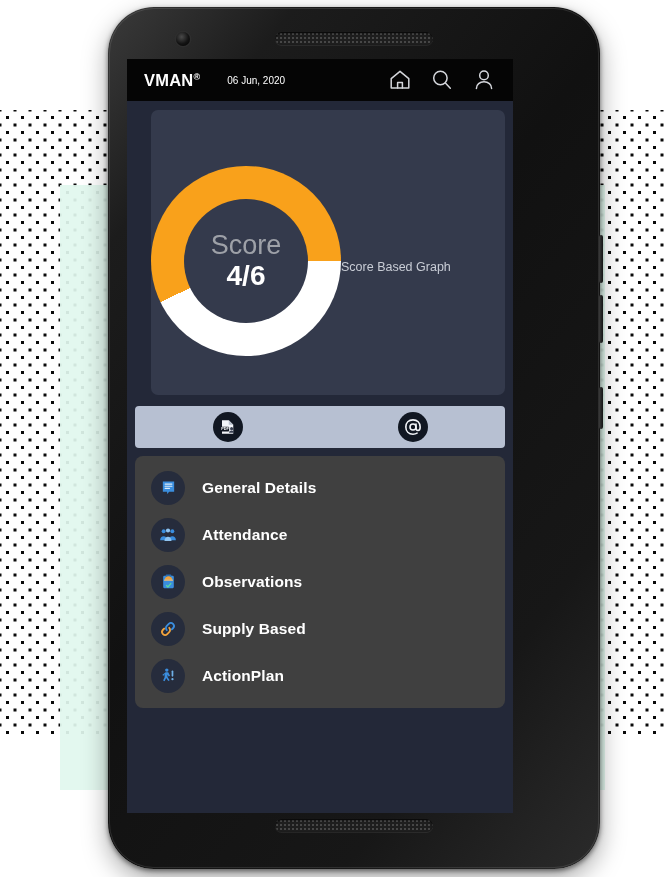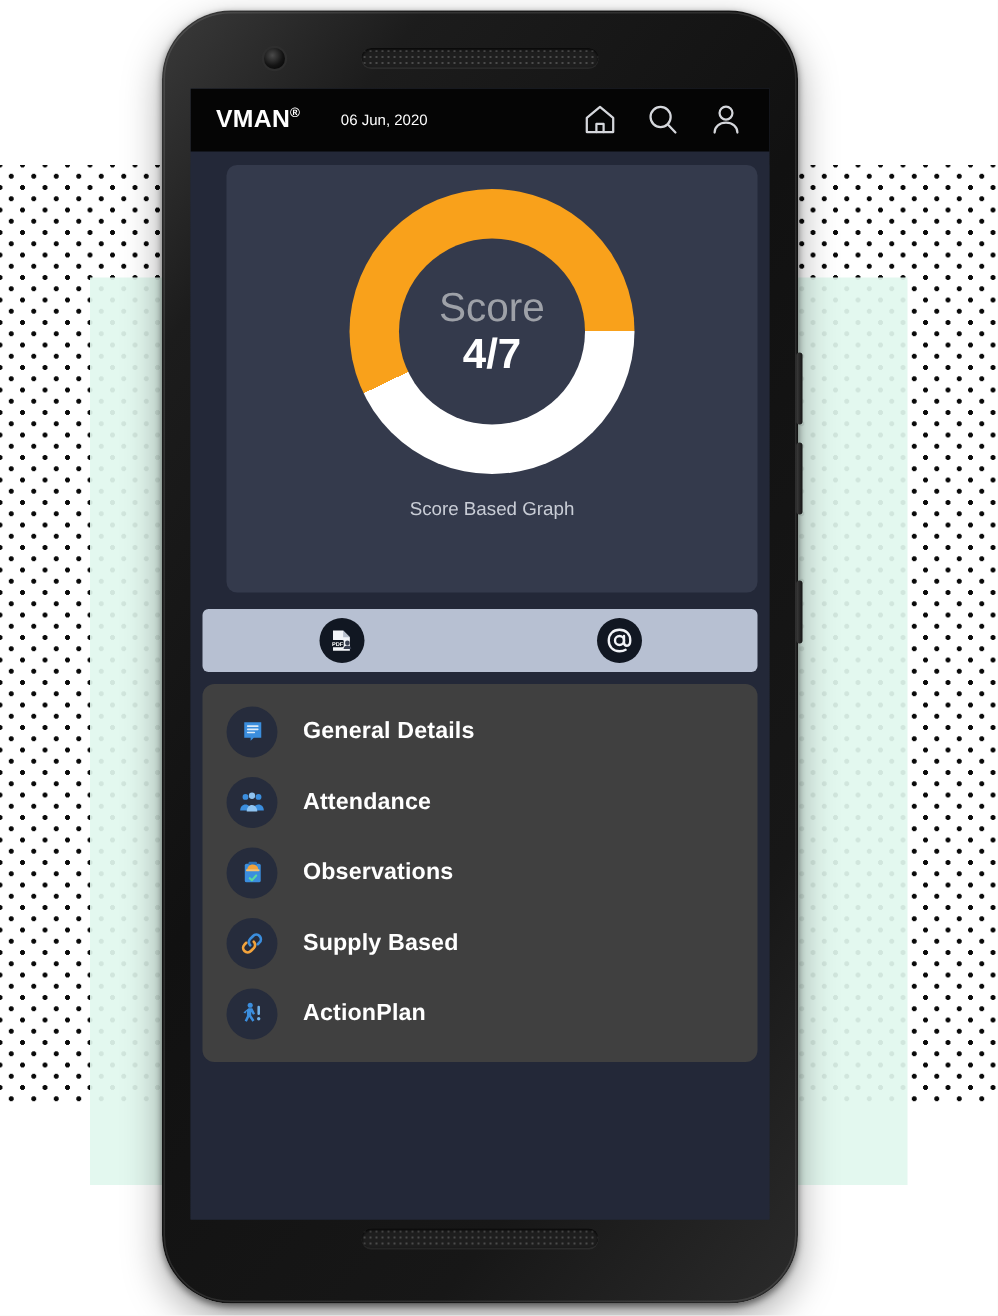--- a/index.html
+++ b/index.html
@@ -29,21 +29,21 @@
     position: absolute;
     left: 60px; top: 185px; width: 545px; height: 605px;
     background: rgba(225, 248, 238, 0.93);
     z-index: 2;
   }
 
   
   #phone {
     position: absolute;
     left: 108px; top: 7px;
-    width: 424px; height: 862px;
+    width: 492px; height: 862px;
     background: linear-gradient(128deg,#3a3a3a 0%, #1c1c1c 16%, #111111 45%, #171717 78%, #2b2b2b 100%);
     border-radius: 46px;
     z-index: 5;
     box-shadow: 0 10px 26px rgba(0,0,0,0.35), 0 2px 5px rgba(0,0,0,0.5);
   }
   #phone::before {  
     content:""; position:absolute; inset:1px; border-radius:45px;
     border:1.5px solid rgba(255,255,255,0.11);
     pointer-events:none;
   }
@@ -96,21 +96,21 @@
   #appbar-icons svg { display:block; }
 
   
   #content { height: 712px; background:#232838; position:relative; }
 
   .chart-card {
     margin: 9px 8px 0 24px;
     background:#343a4c;
     border-radius: 7px;
     height: 285px;
-    display:flex; flex-direction:column; align-items:center; justify-content:flex-start;
+    display:flex; flex-direction:row; align-items:center; justify-content:flex-start;
     padding-top: 12px;
   }
 
   .donut-wrap { position: relative; width: 190px; height: 190px; margin-top: 4px; }
   .donut {
     width:190px; height:190px; border-radius:50%;
     background: conic-gradient(
       from 90deg,
       #ffffff 0deg 128deg,
       #f9a11b 128deg 360deg
@@ -220,21 +220,21 @@
         </div>
       </div>
 
       <div id="content">
 
         <div class="chart-card">
           <div class="donut-wrap">
             <div class="donut" id="donut-ring" style="background: conic-gradient(from 90deg, rgb(255, 255, 255) 0deg, rgb(255, 255, 255) 154.29deg, rgb(249, 161, 27) 154.29deg, rgb(249, 161, 27) 360deg);"></div>
             <div class="donut-hole">
               <div id="score-label">Score</div>
-              <div id="score-value">4/7</div>
+              <div id="score-value">4/6</div>
             </div>
           </div>
           <div class="chart-caption">Score Based Graph</div>
         </div>
 
         <div id="tabs">
           <div class="tab">
             <div class="tab-badge">
               <svg width="18" height="18" viewBox="0 0 24 24">
                 <path d="M4 3h9l6 6v12H4z" fill="#f2f4f8"></path>

